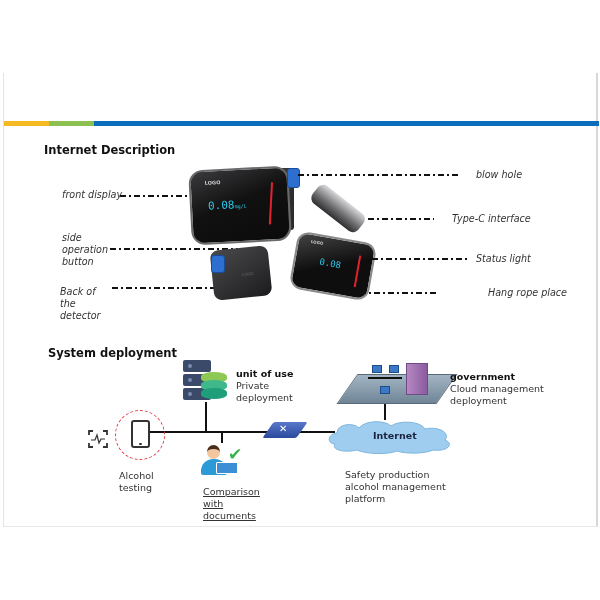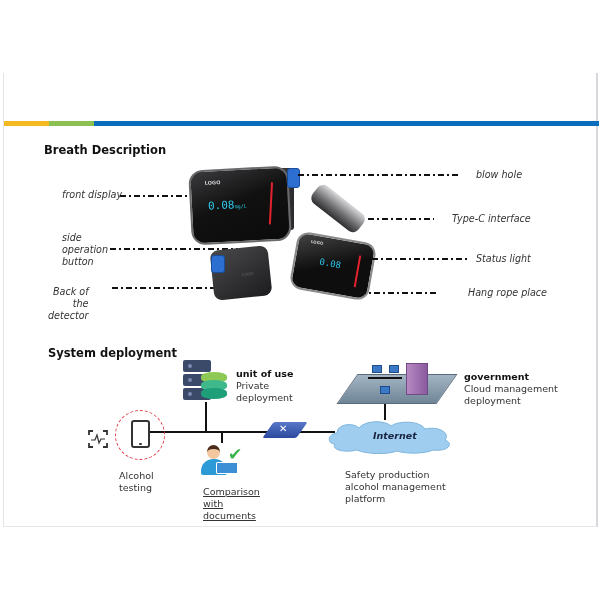--- a/index.html
+++ b/index.html
@@ -82,47 +82,47 @@
     .person { position: absolute; left: 200px; top: 443px; width: 28px; height: 32px; }
     .person .head { position: absolute; left: 7px; top: 2px; width: 13px; height: 14px; border-radius: 50%; background: #f2c7a0; border-top: 4px solid #4a2a1a; }
     .person .body { position: absolute; left: 1px; top: 16px; width: 26px; height: 16px; border-radius: 12px 12px 2px 2px; background: #2b9ad6; }
     .idcard { position: absolute; left: 216px; top: 462px; width: 22px; height: 12px; background: #3c8fd4; border: 1px solid #fff; border-radius: 1px; }
     .check { position: absolute; left: 228px; top: 446px; color: #3cb34a; font-size: 17px; font-weight: bold; line-height: 1; }
 
     .platform { position: absolute; left: 347px; top: 374px; width: 100px; height: 30px; background: linear-gradient(180deg, #a3b5c5, #6f8595); transform: skewX(-35deg); border: 1px solid #5a6a78; }
     .pc { position: absolute; width: 10px; height: 8px; background: #3b79c7; border: 1px solid #1d4d8c; }
     .tower { position: absolute; left: 406px; top: 363px; width: 22px; height: 32px; background: linear-gradient(90deg,#b689c2,#8a5a9e); border: 1px solid #6f4a84; }
     .cloud { position: absolute; left: 325px; top: 418px; width: 130px; height: 36px; }
-    .cloud-label { position: absolute; left: 373px; top: 430px; font-weight: bold; font-size: 9.5px; color: #1a2340; font-style: italic; }
+    .cloud-label { position: absolute; left: 373px; top: 430px; font-weight: bold; font-size: 9.5px; color: #1a2340; }
 
     .dlabel { position: absolute; font-size: 9.5px; color: #333; line-height: 12px; }
     .dlabel b { color: #111; }
   </style>
 </head>
 <body>
 
 <div class="panel">
   <div class="stripe s1"></div>
   <div class="stripe s2"></div>
   <div class="stripe s3"></div>
 </div>
 
-<div class="abs h-section" style="left:44px; top:143px;">Breath Description</div>
+<div class="abs h-section" style="left:44px; top:143px;">Internet Description</div>
 
 <div class="abs label" style="left:62px; top:189px;">front display</div>
 <div class="dashdot" style="left:120px; top:195px; width:70px;"></div>
 
 <div class="abs label" style="left:62px; top:232px;">
   <div>side</div>
   <div>operation</div>
   <div>button</div>
 </div>
 <div class="dashdot" style="left:110px; top:248px; width:128px;"></div>
 
-<div class="abs label" style="left:48px; top:286px;text-align:right;">
+<div class="abs label" style="left:60px; top:286px;">
   <div>Back of</div>
   <div>the</div>
   <div>detector</div>
 </div>
 <div class="dashdot" style="left:112px; top:287px; width:106px;"></div>
 
 <div class="dev-side-a"></div>
 <div class="dev-front">
   <div class="logo">LOGO</div>
   <div class="reading"><span>0.08</span><small>mg/L</small></div>
@@ -146,21 +146,21 @@
 <div class="dashdot" style="left:298px; top:174px; width:160px;"></div>
 <div class="abs label" style="left:476px; top:169px;">blow hole</div>
 
 <div class="dashdot" style="left:368px; top:218px; width:66px;"></div>
 <div class="abs label" style="left:452px; top:213px;">Type-C interface</div>
 
 <div class="dashdot" style="left:372px; top:258px; width:96px;"></div>
 <div class="abs label" style="left:476px; top:253px;">Status light</div>
 
 <div class="dashdot" style="left:360px; top:292px; width:78px;"></div>
-<div class="abs label" style="left:468px; top:287px;">Hang rope place</div>
+<div class="abs label" style="left:488px; top:287px;">Hang rope place</div>
 
 <div class="abs h-section" style="left:48px; top:346px;text-align:center;">System deployment</div>
 
 <div class="wire" style="left:150px; top:431px; width:185px; height:1.5px;"></div>
 <div class="wire" style="left:205px; top:402px; width:1.5px; height:30px;"></div>
 <div class="wire" style="left:221px; top:431px; width:1.5px; height:12px;"></div>
 <div class="wire" style="left:384px; top:400px; width:1.5px; height:20px;"></div>
 
 <div class="server">
   <div class="rack" style="top:0;">
@@ -181,21 +181,21 @@
   <div>Private</div>
   <div>deployment</div>
 </div>
 
 <div class="platform"></div>
 <div class="wire" style="left:368px; top:377px; width:34px; height:1.5px;"></div>
 <div class="pc" style="left:372px; top:365px;"></div>
 <div class="pc" style="left:389px; top:365px;"></div>
 <div class="pc" style="left:380px; top:386px;"></div>
 <div class="tower"></div>
-<div class="dlabel" style="left:464px; top:371px;">
+<div class="dlabel" style="left:450px; top:371px;">
   <b>government</b>
   <div>Cloud management</div>
   <div>deployment</div>
 </div>
 
 <svg class="cloud" viewBox="0 0 130 36">
   <path d="M10 26 C2 26 2 16 12 15 C12 6 28 4 34 10 C40 2 60 2 66 8 C74 2 96 3 100 11 C112 8 126 14 120 22 C130 26 122 34 108 32 C100 36 80 36 72 33 C62 37 40 36 32 32 C20 35 6 32 10 26 Z" fill="#9fcdef" stroke="#7fb6de" stroke-width="1"></path>
 </svg>
 <div class="cloud-label">Internet</div>
 <div class="dlabel" style="left:345px; top:469px;">

